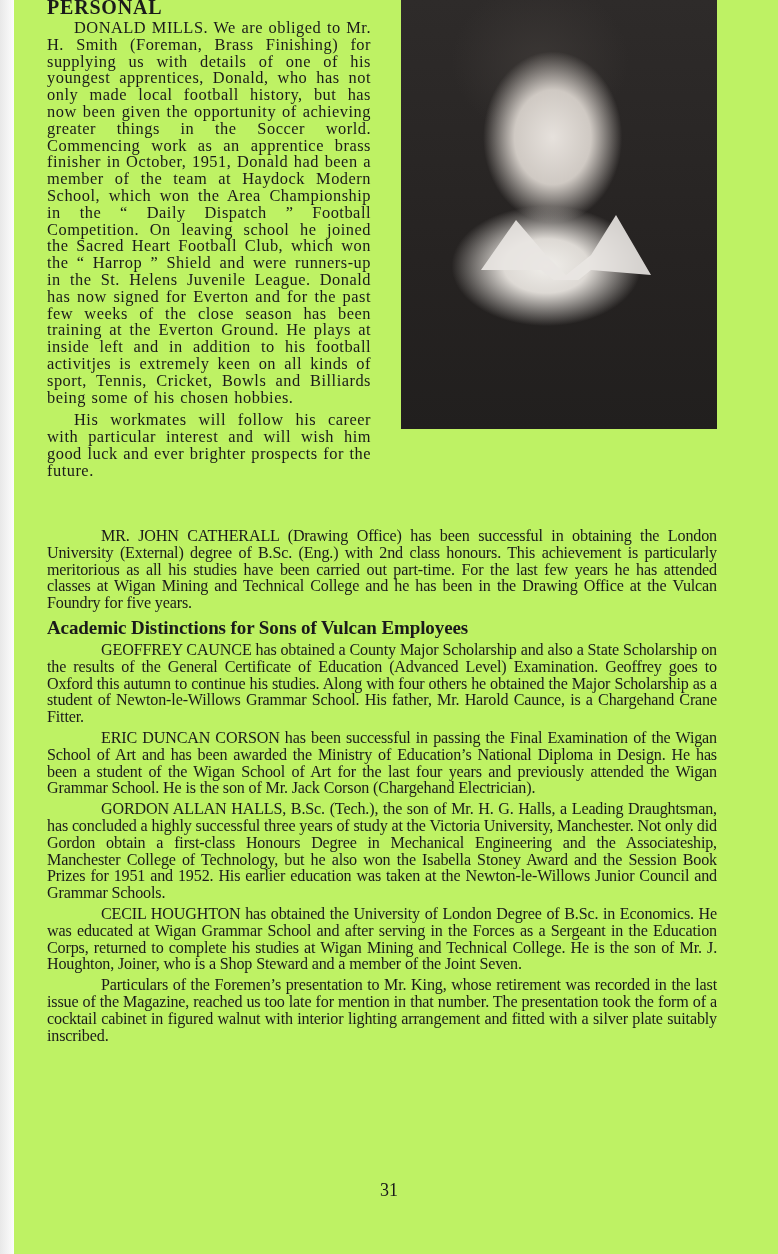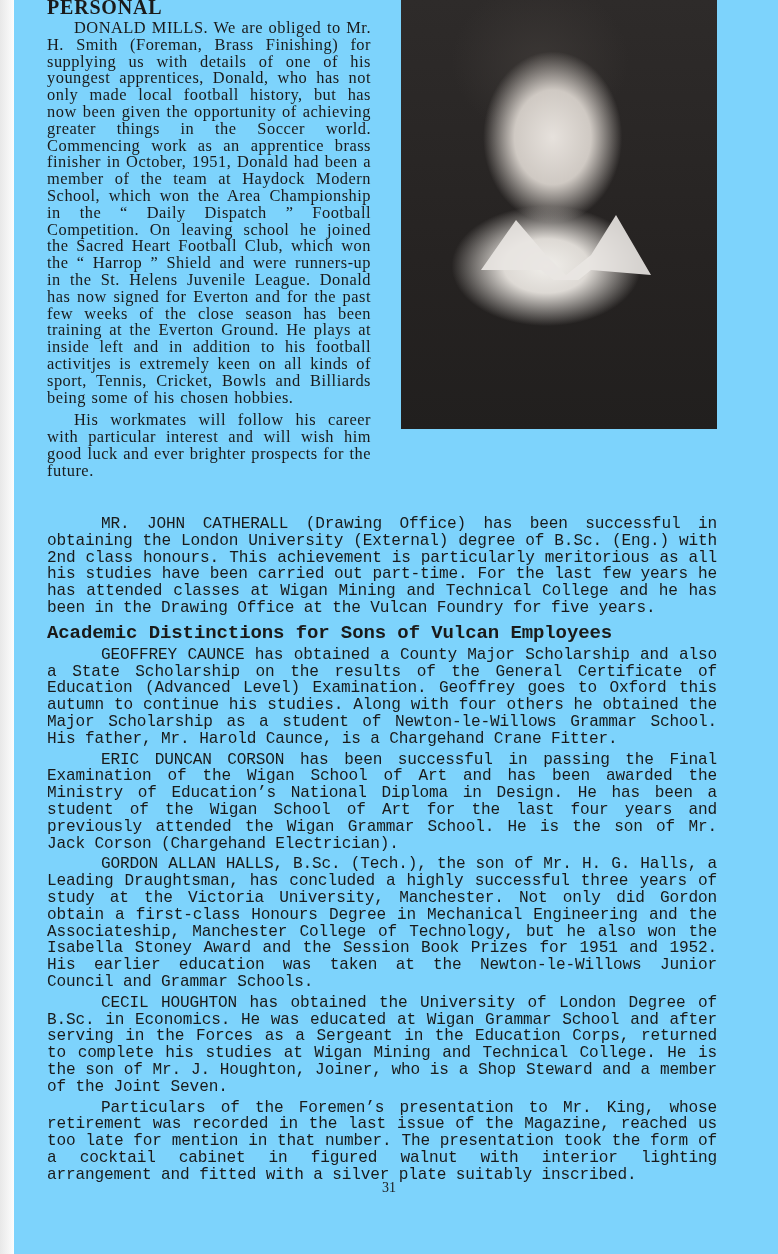--- a/index.html
+++ b/index.html
@@ -1,33 +1,33 @@
 <!DOCTYPE html>
 <html><head>
 <meta charset="utf-8">
 <style>
   html, body { margin:0; padding:0; background:#ffffff; }
   body { width:778px; height:1254px; position:relative; overflow:hidden; color:#1a1a1a; }
-  .page { position:absolute; left:0; top:0; width:778px; height:1254px; background:#7dd3fc; }
+  .page { position:absolute; left:0; top:0; width:778px; height:1254px; background:#bef264; }
   .edge { position:absolute; left:0; top:0; width:14px; height:1254px; background:linear-gradient(to right,#e8e8e8,#fdfdfd); }
   .left-col { position:absolute; left:47px; top:-4px; width:324px; font-family:"Liberation Serif","DejaVu Serif",serif; font-size:16.4px; line-height:16.8px; text-align:justify; letter-spacing:0.5px; word-spacing:1px; }
   .left-col h1 { font-family:"Liberation Serif",serif; font-weight:bold; font-size:20px; letter-spacing:0.8px; margin:0 0 2px 0; line-height:22px; }
   .left-col p { margin:0; text-indent:27px; }
   .left-col p + p { margin-top:6px;font-family:Liberation Serif, serif; }
   .photo { position:absolute; left:401px; top:0; width:316px; height:429px; background:
     radial-gradient(ellipse 22% 20% at 48% 32%, #e6e1dc 0%, #cfc9c3 55%, rgba(60,55,52,0) 100%),
     radial-gradient(ellipse 30% 14% at 46% 62%, #f0eeea 0%, #ddd9d4 45%, rgba(0,0,0,0) 100%),
     radial-gradient(ellipse 28% 18% at 44% 14%, #3a3634 0%, rgba(0,0,0,0) 100%),
     linear-gradient(#2e2b2a,#262322 60%,#211f1e); }
   .photo .collar { position:absolute; left:70px; top:200px; width:190px; height:80px; }
-  .full { position:absolute; left:47px; width:670px; font-family:Liberation Mono, monospace; font-size:16.1px; line-height:16.8px; text-align:justify; letter-spacing:-0.15px; }
+  .full { position:absolute; left:47px; width:670px; font-family:Liberation Serif, serif; font-size:16.1px; line-height:16.8px; text-align:justify; letter-spacing:-0.15px;margin-top:12px; }
   .full p { margin:0; text-indent:54px; }
   .full p + p { margin-top:4px; }
   .full h2 { margin:6px 0 4px 0; font-size:19px; line-height:20px; font-weight:bold; letter-spacing:-0.1px; }
-  .pagenum { position:absolute; left:0; width:778px; top:1180px; text-align:center; font-family:"Liberation Serif",serif; font-size:14px; }
+  .pagenum { position:absolute; left:0; width:778px; top:1180px; text-align:center; font-family:"Liberation Serif",serif; font-size:18px; }
 </style>
 </head>
 <body>
 
 <div class="page">
   <div class="edge"></div>
 
   <div class="left-col">
     <h1>PERSONAL</h1>
     <p>DONALD MILLS.  We are obliged to Mr. H. Smith (Foreman, Brass Finishing) for supplying us with details of one of his youngest apprentices, Donald, who has not only made local football history, but has now been given the opportunity of achieving greater things in the Soccer world.  Commencing work as an apprentice brass finisher in October, 1951, Donald had been a member of the team at Haydock Modern School, which won the Area Championship in the “ Daily Dispatch ” Football Competition.  On leaving school he joined the Sacred Heart Football Club, which won the “ Harrop ” Shield and were runners-up in the St. Helens Juvenile League.  Donald has now signed for Everton and for the past few weeks of the close season has been training at the Everton Ground.  He plays at inside left and in addition to his football activitjes is extremely keen on all kinds of sport, Tennis, Cricket, Bowls and Billiards being some of his chosen hobbies.</p>

